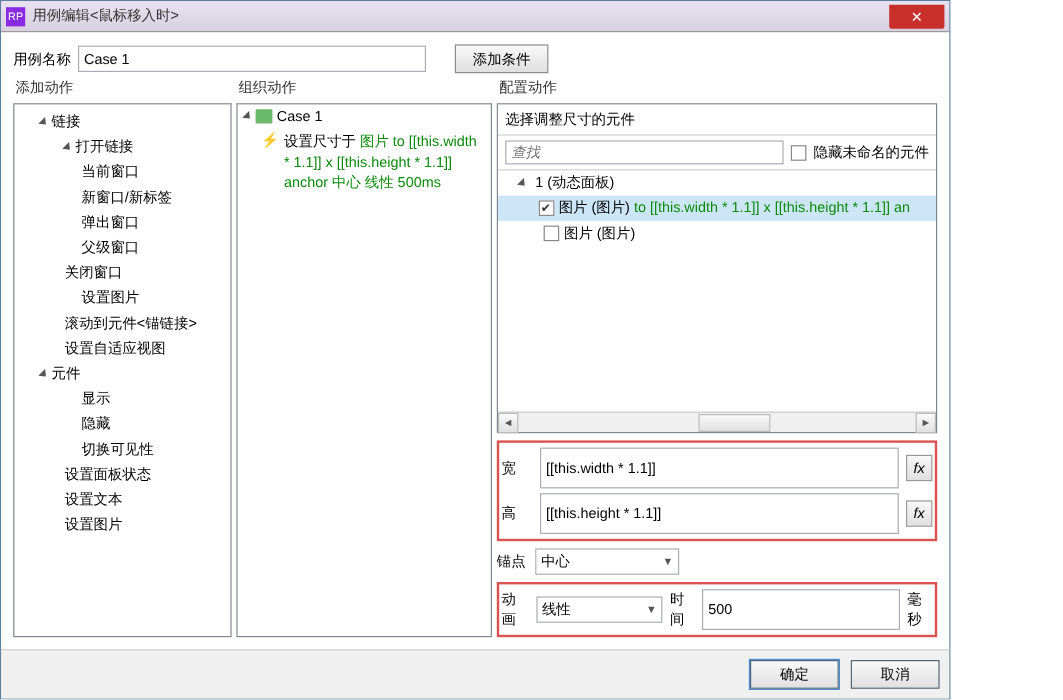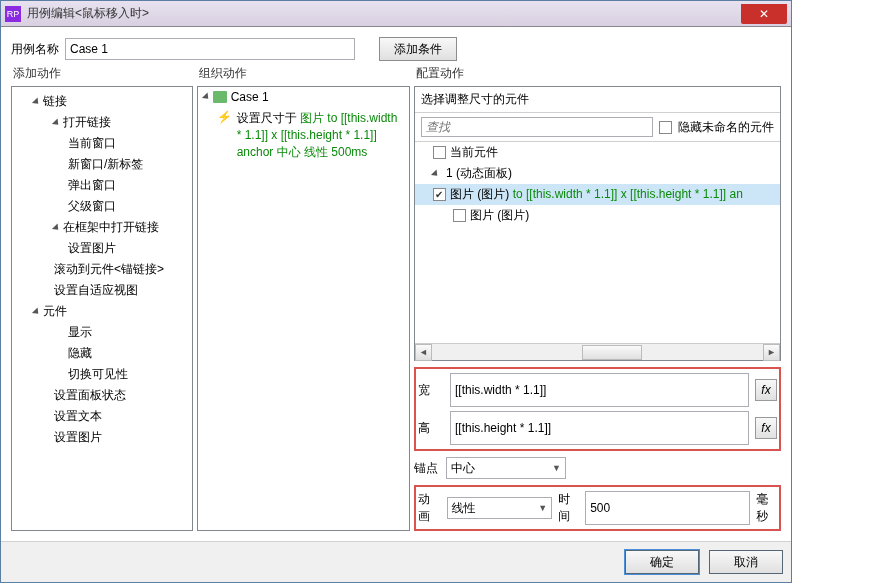--- a/index.html
+++ b/index.html
@@ -96,22 +96,21 @@
               <div class="tree-item indent3">
                 <span>新窗口/新标签</span>
               </div>
               <div class="tree-item indent3">
                 <span>弹出窗口</span>
               </div>
               <div class="tree-item indent3">
                 <span>父级窗口</span>
               </div>
               <div class="tree-item indent2">
-                <span class="caret"></span>
-                <span>在框架中打开链接</span>
+                <span>关闭窗口</span>
               </div>
               <div class="tree-item indent3">
                 <span>设置图片</span>
               </div>
               <div class="tree-item indent2">
                 <span>滚动到元件&lt;锚链接&gt;</span>
               </div>
               <div class="tree-item indent2">
                 <span>设置自适应视图</span>
               </div>
@@ -163,28 +162,24 @@
 
         <div class="right-top" style="flex:1; min-height:0">
           <div class="subheader">选择调整尺寸的元件</div>
           <div class="searchrow">
             <input placeholder="查找" style="">
             <span class="cbx"></span>
             <span>隐藏未命名的元件</span>
           </div>
           <div class="wlist" id="wlist">
               <div class="wlist-item" style="padding-left: 18px;">
-                <span class="cbx"></span>
-                <span>当前元件</span>
-              </div>
-              <div class="wlist-item" style="padding-left: 18px;">
                 <span class="caret"></span>
                 <span>1 (动态面板)</span>
               </div>
-              <div class="wlist-item sel" style="">
+              <div class="wlist-item sel" style=" justify-content: center;">
                 <span class="cbx checked"></span>
                 <span>图片 (图片) <span class="green">to [[this.width * 1.1]]  x [[this.height * 1.1]] an</span></span>
               </div>
               <div class="wlist-item" style="padding-left: 38px;">
                 <span class="cbx"></span>
                 <span>图片 (图片)</span>
               </div>
             </div>
           <div class="scroll-h">
             <div class="arrow">◄</div>

